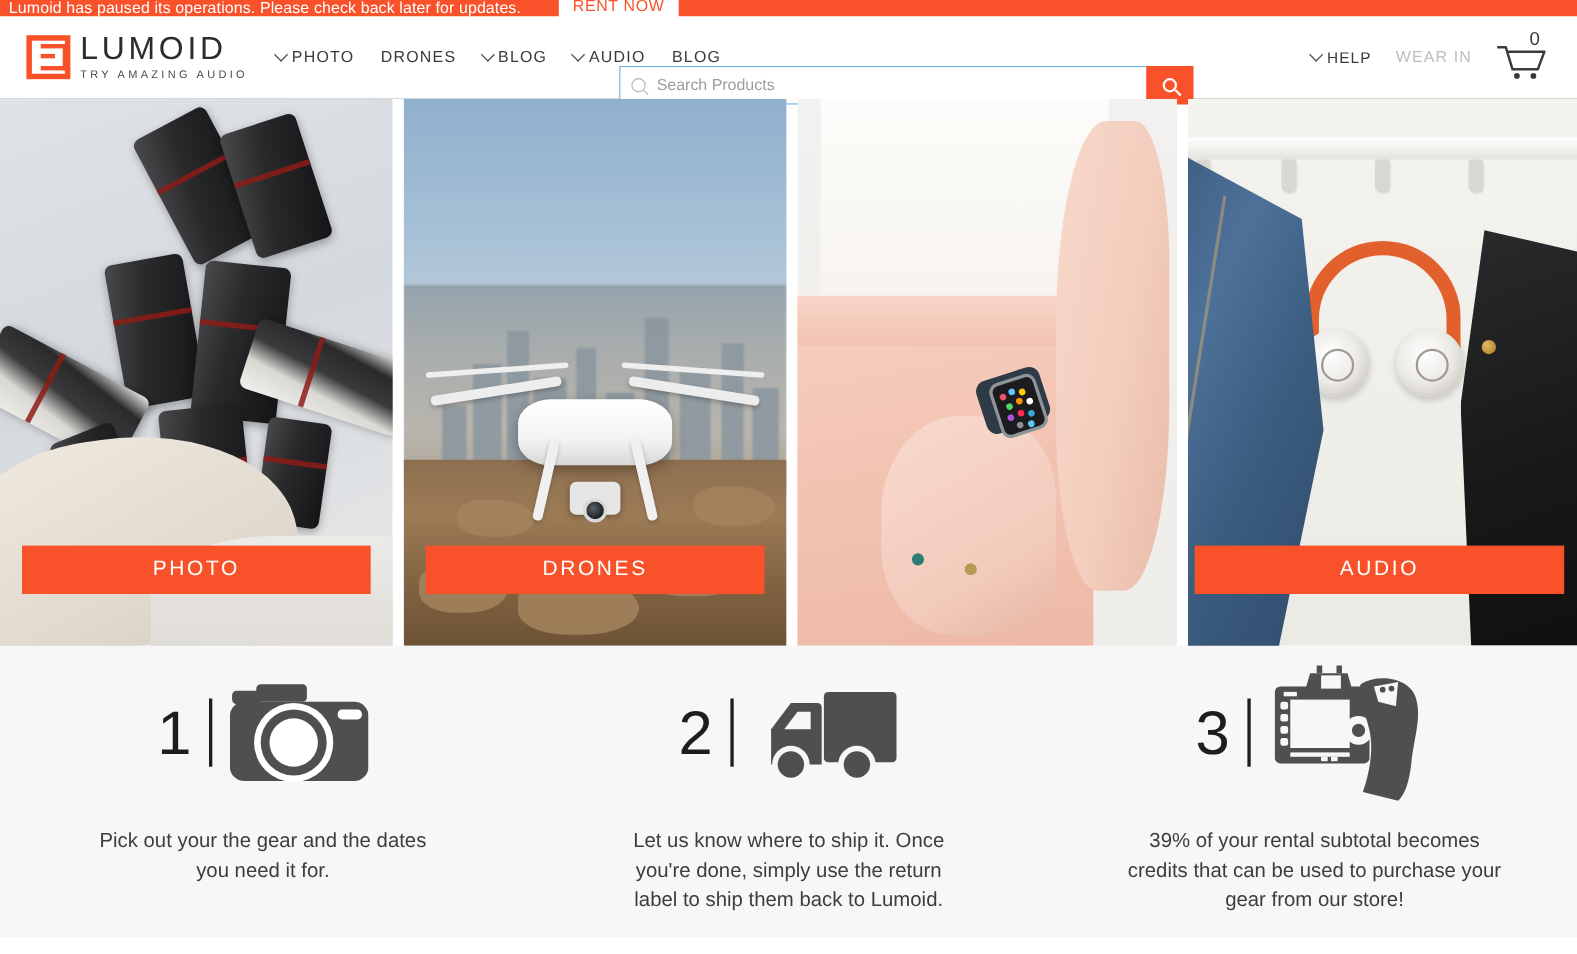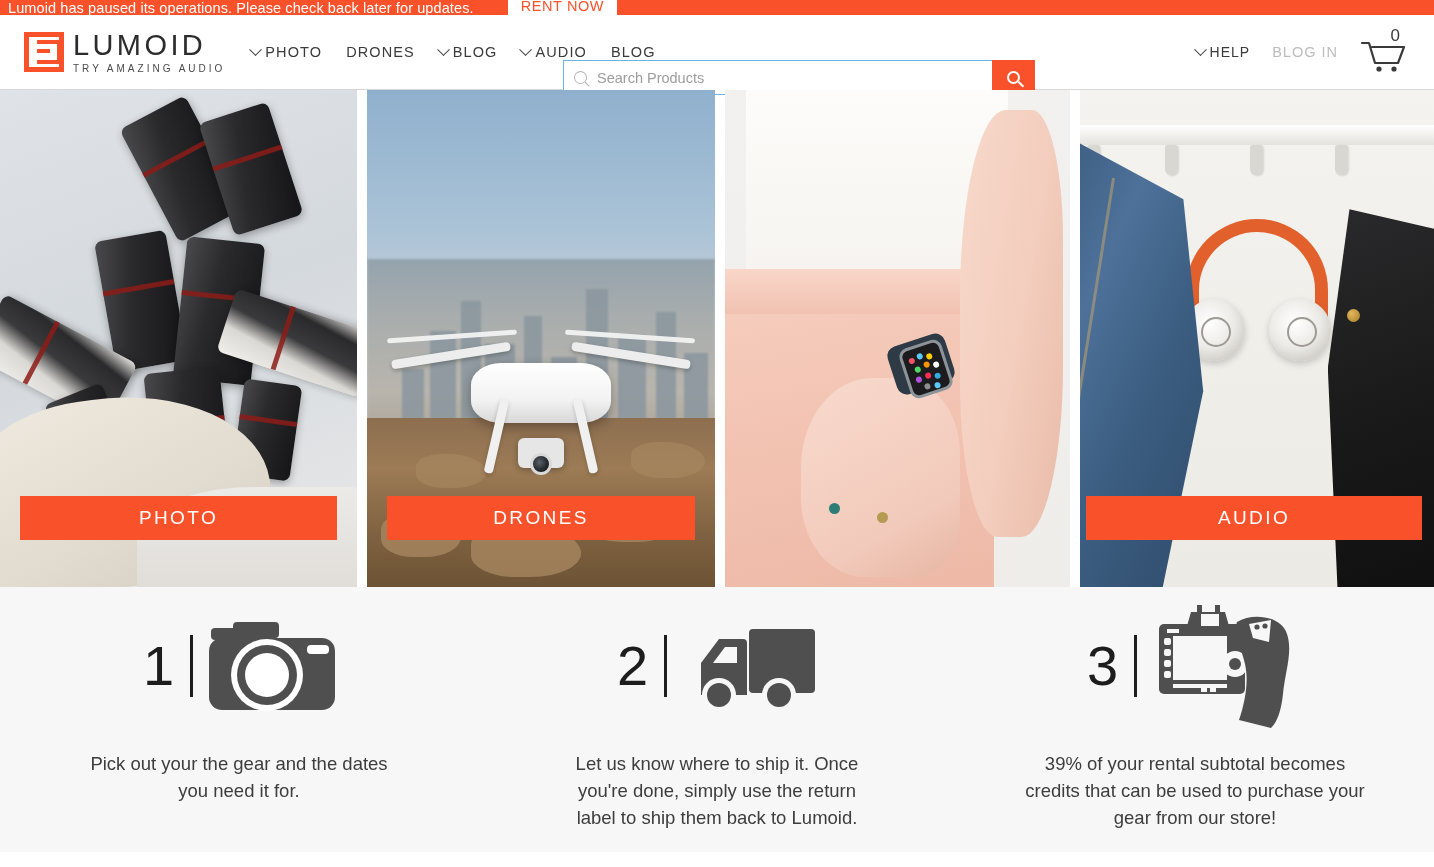--- a/index.html
+++ b/index.html
@@ -119,21 +119,21 @@
     border-right: 1.6px solid #4a4a4a;
     border-bottom: 1.6px solid #4a4a4a;
     transform: rotate(45deg) translate(-2px,-2px);
     flex: 0 0 auto;
   }
 
   .search-wrap {
     position: absolute;
     left: 563px;
     top: 45px;
-    width: 472px;
+    width: 522px;
     height: 35px;
     display: flex;
   }
   .search-field {
     flex: 1;
     display: flex;
     align-items: center;
     border: 1px solid #6cb3e8;
     border-right: none;
     background: #fff;
@@ -441,21 +441,21 @@
     <button class="search-btn">
       <span class="mag-white"></span>
     </button>
   </div>
 
   <div class="header-right">
     <a class="help-link" href="#">
       <span class="chev"></span>
       <span>HELP</span>
     </a>
-    <a class="signin-link" href="#">BLOG IN</a>
+    <a class="signin-link" href="#">WEAR IN</a>
     <div class="cart">
       <span class="cart-count">0</span>
       <svg width="46" height="38" viewBox="0 0 46 38">
         <path d="M2 6 L9 6 L15 26 L38 26 L44 10 L12 10" fill="none" stroke="#3a3a3a" stroke-width="2.2" stroke-linecap="round" stroke-linejoin="round"></path>
         <circle cx="19" cy="32" r="2.6" fill="#3a3a3a"></circle>
         <circle cx="34" cy="32" r="2.6" fill="#3a3a3a"></circle>
       </svg>
     </div>
   </div>
 </div>

